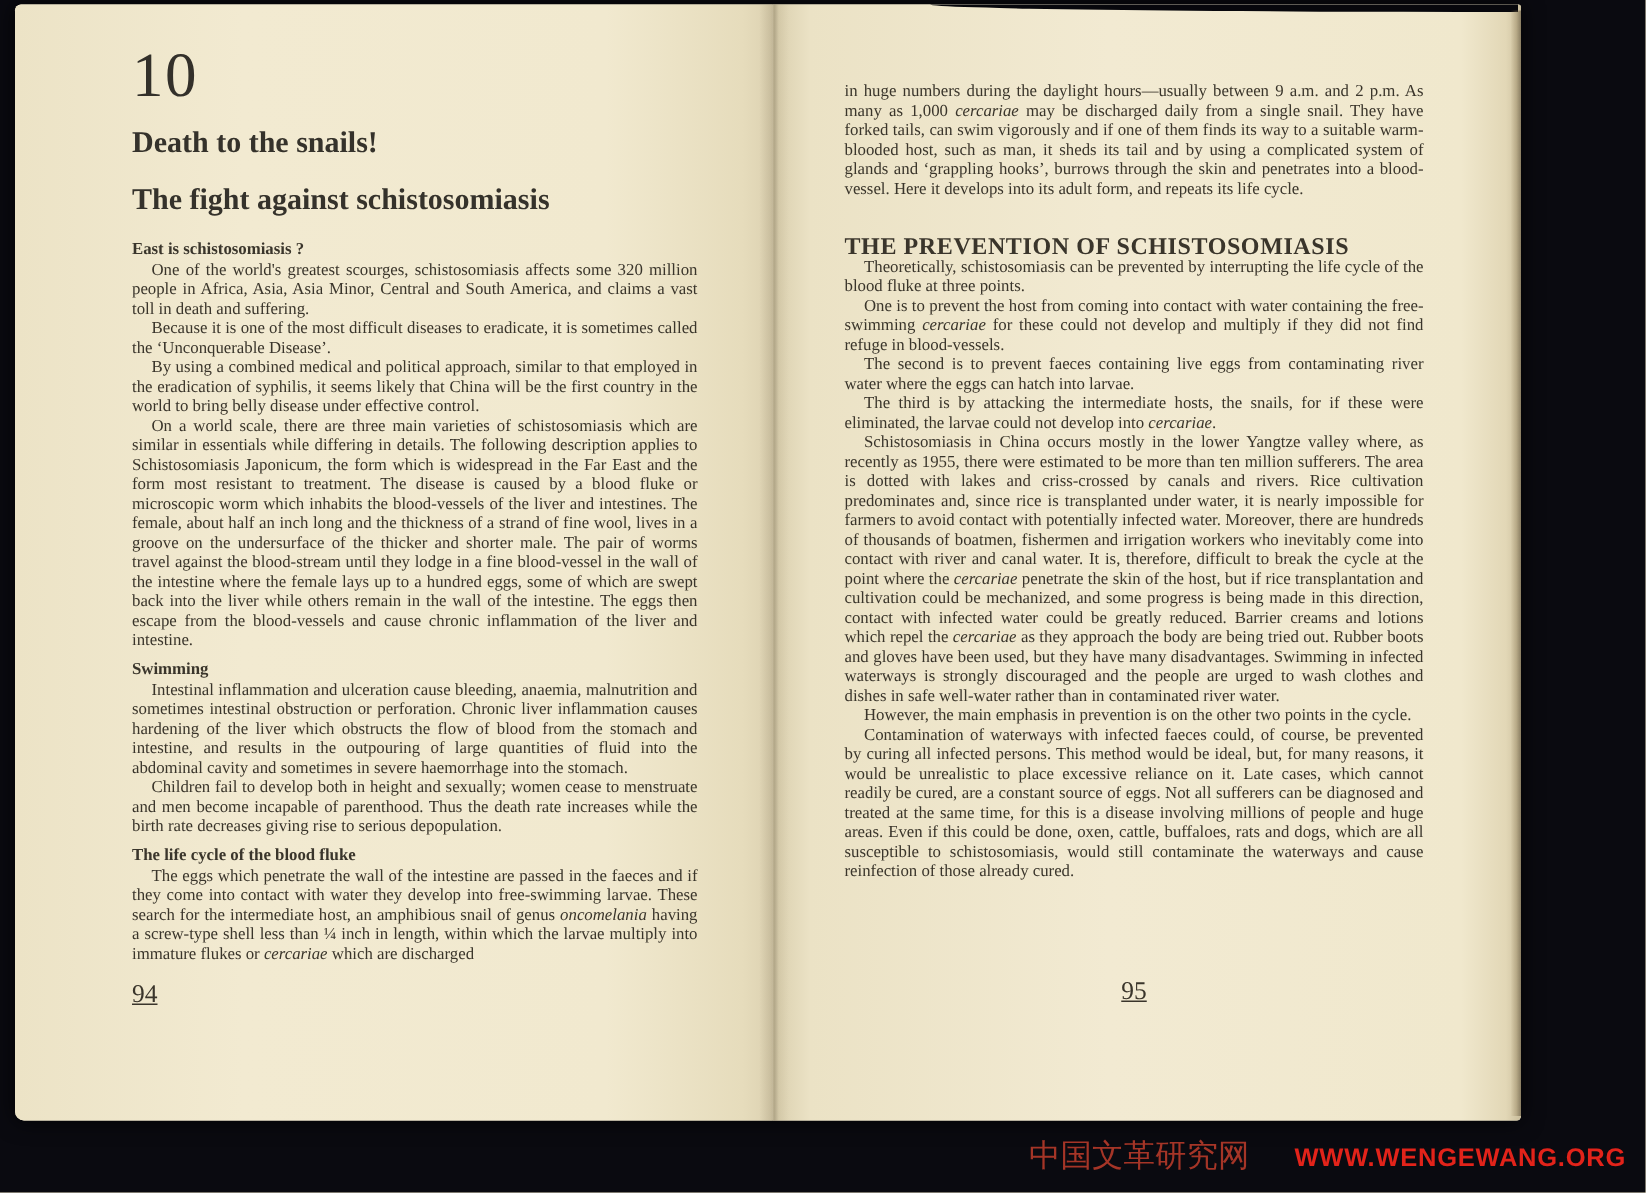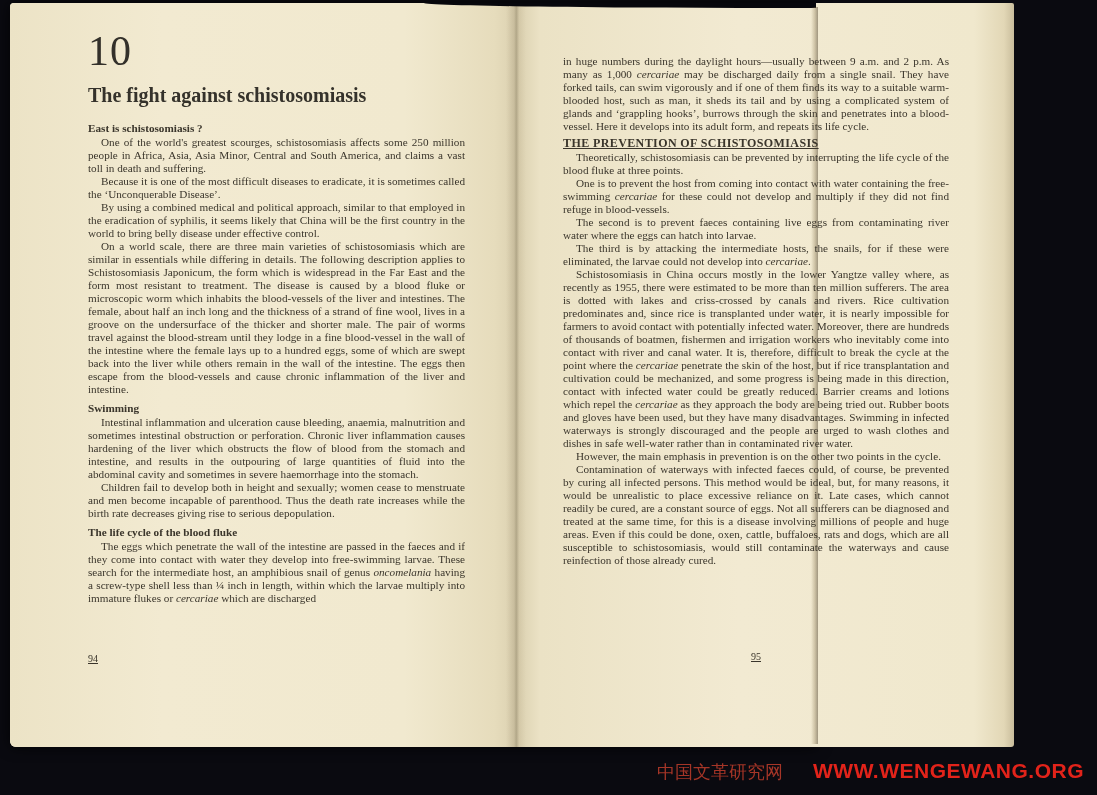--- a/index.html
+++ b/index.html
@@ -3,21 +3,21 @@
 <meta charset="utf-8">
 <style>
   html,body{margin:0;padding:0;}
   body{
     width:1097px;height:795px;position:relative;overflow:hidden;
     background:#0a0a10;
     font-family:"Liberation Serif", serif;
   }
   
   .spread{
-    position:absolute;left:10px;top:3px;width:808px;height:744px;
+    position:absolute;left:10px;top:3px;width:1004px;height:744px;
     background:#f0e8ce;border-radius:4px 2px 3px 6px;
     box-shadow:0 0 14px rgba(0,0,0,.8);
   }
   .page-left{
     position:absolute;left:0;top:0;width:505px;height:100%;
     background:linear-gradient(90deg,#ece3c6 0%,#f2ead1 30%,#f1e9cf 78%,#e6dcbc 96%,#dcd1b1 100%);
     border-radius:4px 0 0 6px;
   }
   .page-right{
     position:absolute;left:505px;top:0;width:499px;height:100%;
@@ -40,55 +40,56 @@
   .body-text{font-size:11.2px;line-height:13.0px;color:#3a352b;text-align:justify;}
   .left-content{position:absolute;left:78px;top:26px;width:377px;}
   .right-content{position:absolute;left:553px;top:52px;width:386px;}
   .chapter-number{
     font-size:42px;line-height:44px;color:#33302a;font-weight:400;
     letter-spacing:1px;
   }
   .title{font-size:20px;line-height:31px;font-weight:bold;color:#35322b;margin-top:7px;}
   .blocks{margin-top:11px;}
   .heading{font-weight:bold;margin:6px 0 1px 0;}
-  .heading.caps{font-size:12px;letter-spacing:.4px;margin-top:4px;text-decoration:underline;}
+  .heading.caps{font-size:16px;letter-spacing:.4px;margin-top:25px;}
   .para{margin:0;text-indent:13px;}
   .para.noindent{text-indent:0;}
-  .page-num{position:absolute;font-size:10px;color:#3a352b;text-decoration:underline;}
+  .page-num{position:absolute;font-size:17px;color:#3a352b;text-decoration:underline;}
   .page-num.left{left:78px;top:650px;}
   .page-num.right{left:553px;width:386px;top:648px;text-align:center;}
   
   .watermark{
     position:absolute;right:13px;bottom:11px;white-space:nowrap;
   }
   .wm-cn{
-    font-size:18px;color:#a53527;margin-right:30px;
+    font-size:21px;color:#a53527;margin-right:30px;
     font-family:"Liberation Serif", serif;
   }
   .wm-url{
-    font-size:21px;font-weight:bold;color:#e2231a;
+    font-size:17px;font-weight:bold;color:#e2231a;
     font-family:"Liberation Sans", sans-serif;letter-spacing:.5px;
   }
 </style>
 </head>
 <body>
 
 <div class="spread">
   <div class="page-left"></div>
   <div class="page-right"></div>
   <div class="gutter"></div>
   <div class="top-curve"></div>
   <div class="edge-stack"></div>
 
   <div class="left-content body-text">
     <div class="chapter-number">10</div>
+    <div class="title">Death to the snails!</div>
     <div class="title">The fight against schistosomiasis</div>
     <div class="blocks">
         <div class="heading">East is schistosomiasis ?</div>
-        <div class="para">One of the world's greatest scourges, schistosomiasis affects some 250 million people in Africa, Asia, Asia Minor, Central and South America, and claims a vast toll in death and suffering.</div>
+        <div class="para">One of the world's greatest scourges, schistosomiasis affects some 320 million people in Africa, Asia, Asia Minor, Central and South America, and claims a vast toll in death and suffering.</div>
         <div class="para">Because it is one of the most difficult diseases to eradicate, it is sometimes called the ‘Unconquerable Disease’.</div>
         <div class="para">By using a combined medical and political approach, similar to that employed in the eradication of syphilis, it seems likely that China will be the first country in the world to bring belly disease under effective control.</div>
         <div class="para">On a world scale, there are three main varieties of schistosomiasis which are similar in essentials while differing in details. The following description applies to Schistosomiasis Japonicum, the form which is widespread in the Far East and the form most resistant to treatment. The disease is caused by a blood fluke or microscopic worm which inhabits the blood-vessels of the liver and intestines. The female, about half an inch long and the thickness of a strand of fine wool, lives in a groove on the undersurface of the thicker and shorter male. The pair of worms travel against the blood-stream until they lodge in a fine blood-vessel in the wall of the intestine where the female lays up to a hundred eggs, some of which are swept back into the liver while others remain in the wall of the intestine. The eggs then escape from the blood-vessels and cause chronic inflammation of the liver and intestine.</div>
         <div class="heading">Swimming</div>
         <div class="para">Intestinal inflammation and ulceration cause bleeding, anaemia, malnutrition and sometimes intestinal obstruction or perforation. Chronic liver inflammation causes hardening of the liver which obstructs the flow of blood from the stomach and intestine, and results in the outpouring of large quantities of fluid into the abdominal cavity and sometimes in severe haemorrhage into the stomach.</div>
         <div class="para">Children fail to develop both in height and sexually; women cease to menstruate and men become incapable of parenthood. Thus the death rate increases while the birth rate decreases giving rise to serious depopulation.</div>
         <div class="heading">The life cycle of the blood fluke</div>
         <div class="para">The eggs which penetrate the wall of the intestine are passed in the faeces and if they come into contact with water they develop into free-swimming larvae. These search for the intermediate host, an amphibious snail of genus <i>oncomelania</i> having a screw-type shell less than ¼ inch in length, within which the larvae multiply into immature flukes or <i>cercariae</i> which are discharged</div>
       </div>
   </div>

